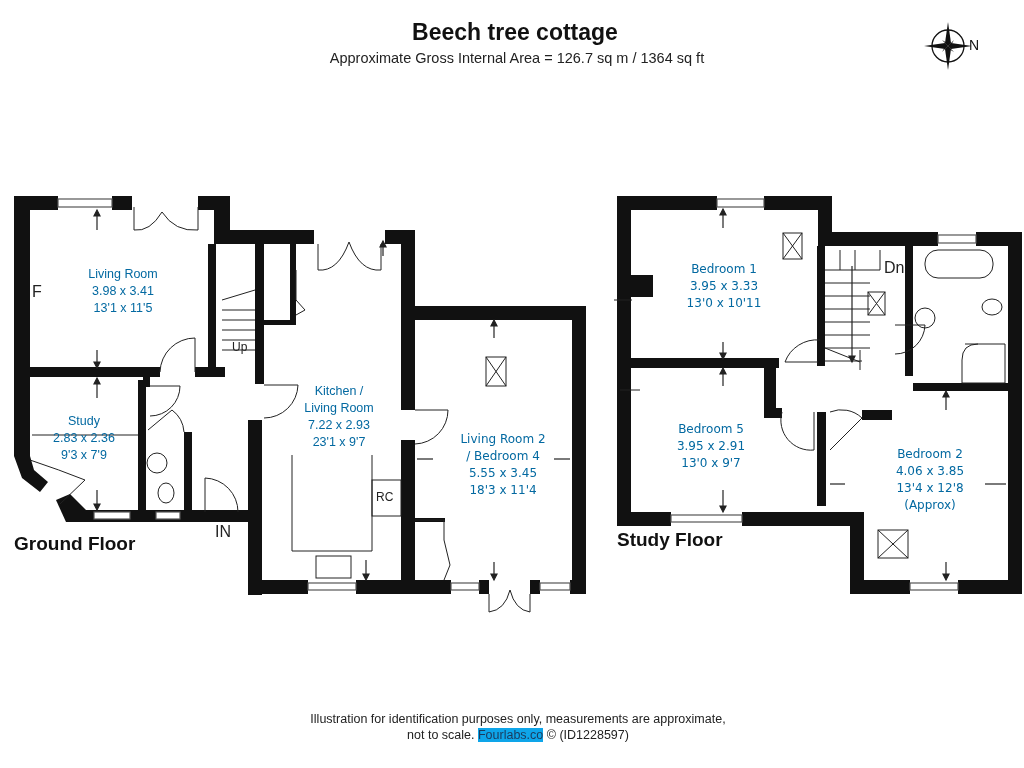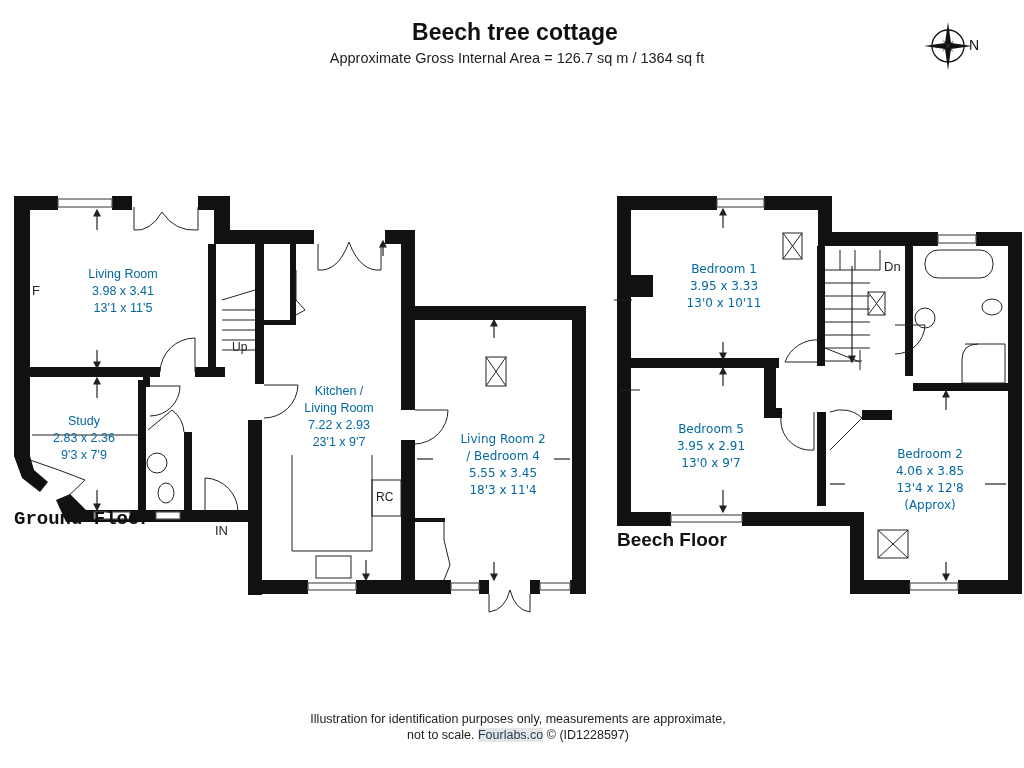--- a/index.html
+++ b/index.html
@@ -9,24 +9,24 @@
            font-weight: bold; font-size: 23px; color: #111; }
   .subtitle { position: absolute; left: 0; width: 1034px; top: 50px; text-align: center;
               font-size: 14.5px; color: #222; }
   .compass { position: absolute; left: 922px; top: 20px; width: 56px; height: 52px; }
   .compass-n { position: absolute; left: 969px; top: 37px; font-size: 14px; }
   svg.plan { position: absolute; left: 0; top: 0; }
   .room-label { position: absolute; text-align: center; font-size: 12.5px; line-height: 17px; color: #0369a1;
                 transform: translateX(-50%); white-space: nowrap; }
   .room-label.sans2 { font-family: "DejaVu Sans", sans-serif; font-size: 12px; }
   .floor-label { position: absolute; font-weight: bold; font-size: 19px; color: #111; }
-  .small-label { position: absolute; font-size: 13px; color: #222; }
+  .small-label { position: absolute; font-size: 16px; color: #222; }
   .footer { position: absolute; left: 0; width: 1036px; top: 711px; text-align: center;
             font-size: 12.5px; line-height: 16px; color: #222; }
-  .footer .brand { background: #e5e5e5; color: #1b3a5c; }
+  .footer .brand { background: #0ea5e9; color: #1b3a5c; }
 </style>
 </head>
 <body>
 
 <div class="title">Beech tree cottage</div>
 <div class="subtitle">Approximate Gross Internal Area = 126.7 sq m / 1364 sq ft</div>
 
 <svg class="compass" viewBox="0 0 56 52">
   <circle cx="26" cy="26" r="16" fill="none" stroke="#111" stroke-width="1.3"></circle>
   <polygon points="26,2 29,23 26,26 23,23" fill="#111"></polygon>
@@ -237,40 +237,40 @@
 <div class="room-label sans2" style="left:503px; top:431px;">
   <div>Living Room 2</div>
   <div>/ Bedroom 4</div>
   <div>5.55 x 3.45</div>
   <div>18'3 x 11'4</div>
 </div>
 <div class="small-label" style="left:32px; top:283px;">F</div>
 <div class="small-label" style="left:232px; top:340px; font-size:12px;">Up</div>
 <div class="small-label" style="left:215px; top:523px;">IN</div>
 <div class="small-label" style="left:376px; top:490px; font-size:12px;">RC</div>
-<div class="floor-label" style="left:14px; top:508px;font-family:Liberation Mono, monospace;">Ground Floor</div>
+<div class="floor-label" style="left:14px; top:533px;">Ground Floor</div>
 
 <div class="room-label sans2" style="left:724px; top:261px;">
   <div>Bedroom 1</div>
   <div>3.95 x 3.33</div>
   <div>13'0 x 10'11</div>
 </div>
 <div class="room-label sans2" style="left:711px; top:421px;">
   <div>Bedroom 5</div>
   <div>3.95 x 2.91</div>
   <div>13'0 x 9'7</div>
 </div>
 <div class="room-label sans2" style="left:930px; top:446px;">
   <div>Bedroom 2</div>
   <div>4.06 x 3.85</div>
   <div>13'4 x 12'8</div>
   <div>(Approx)</div>
 </div>
 <div class="small-label" style="left:884px; top:259px;">Dn</div>
-<div class="floor-label" style="left:617px; top:529px;">Beech Floor</div>
+<div class="floor-label" style="left:617px; top:529px;">Study Floor</div>
 
 <div class="footer">
   <div>Illustration for identification purposes only, measurements are approximate,</div>
   <div>
     <span>not to scale.</span>
     <span class="brand">Fourlabs.co</span>
     <span>© (ID1228597)</span>
   </div>
 </div>
 

